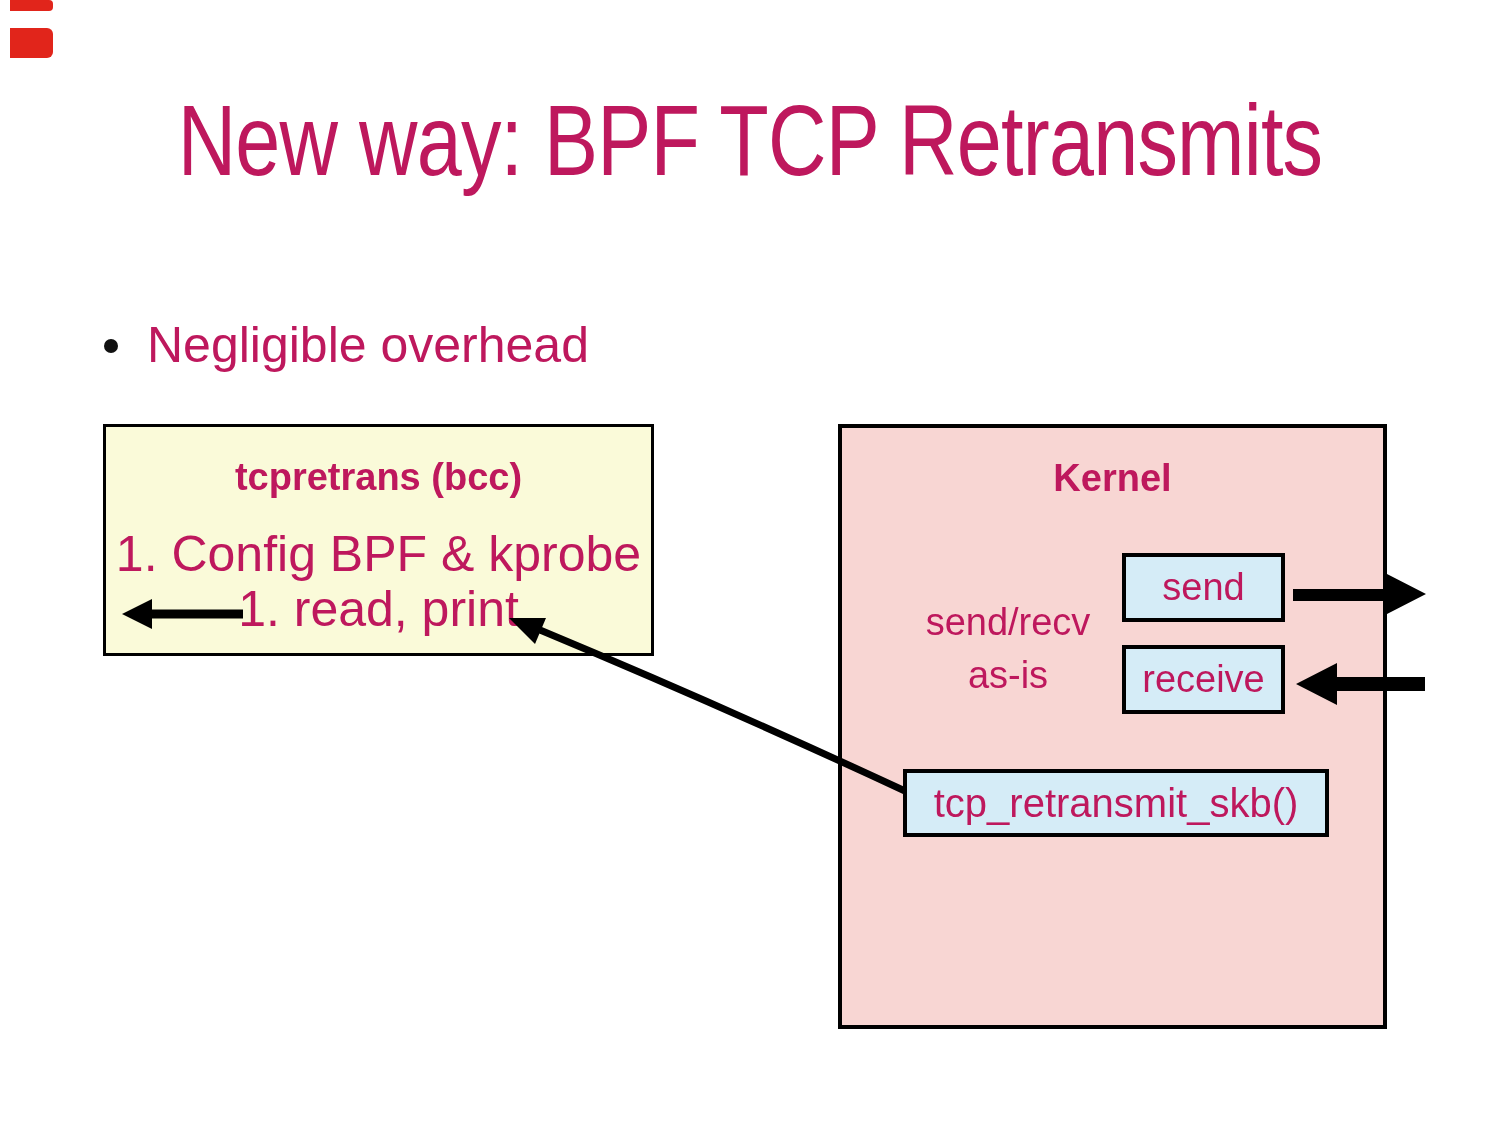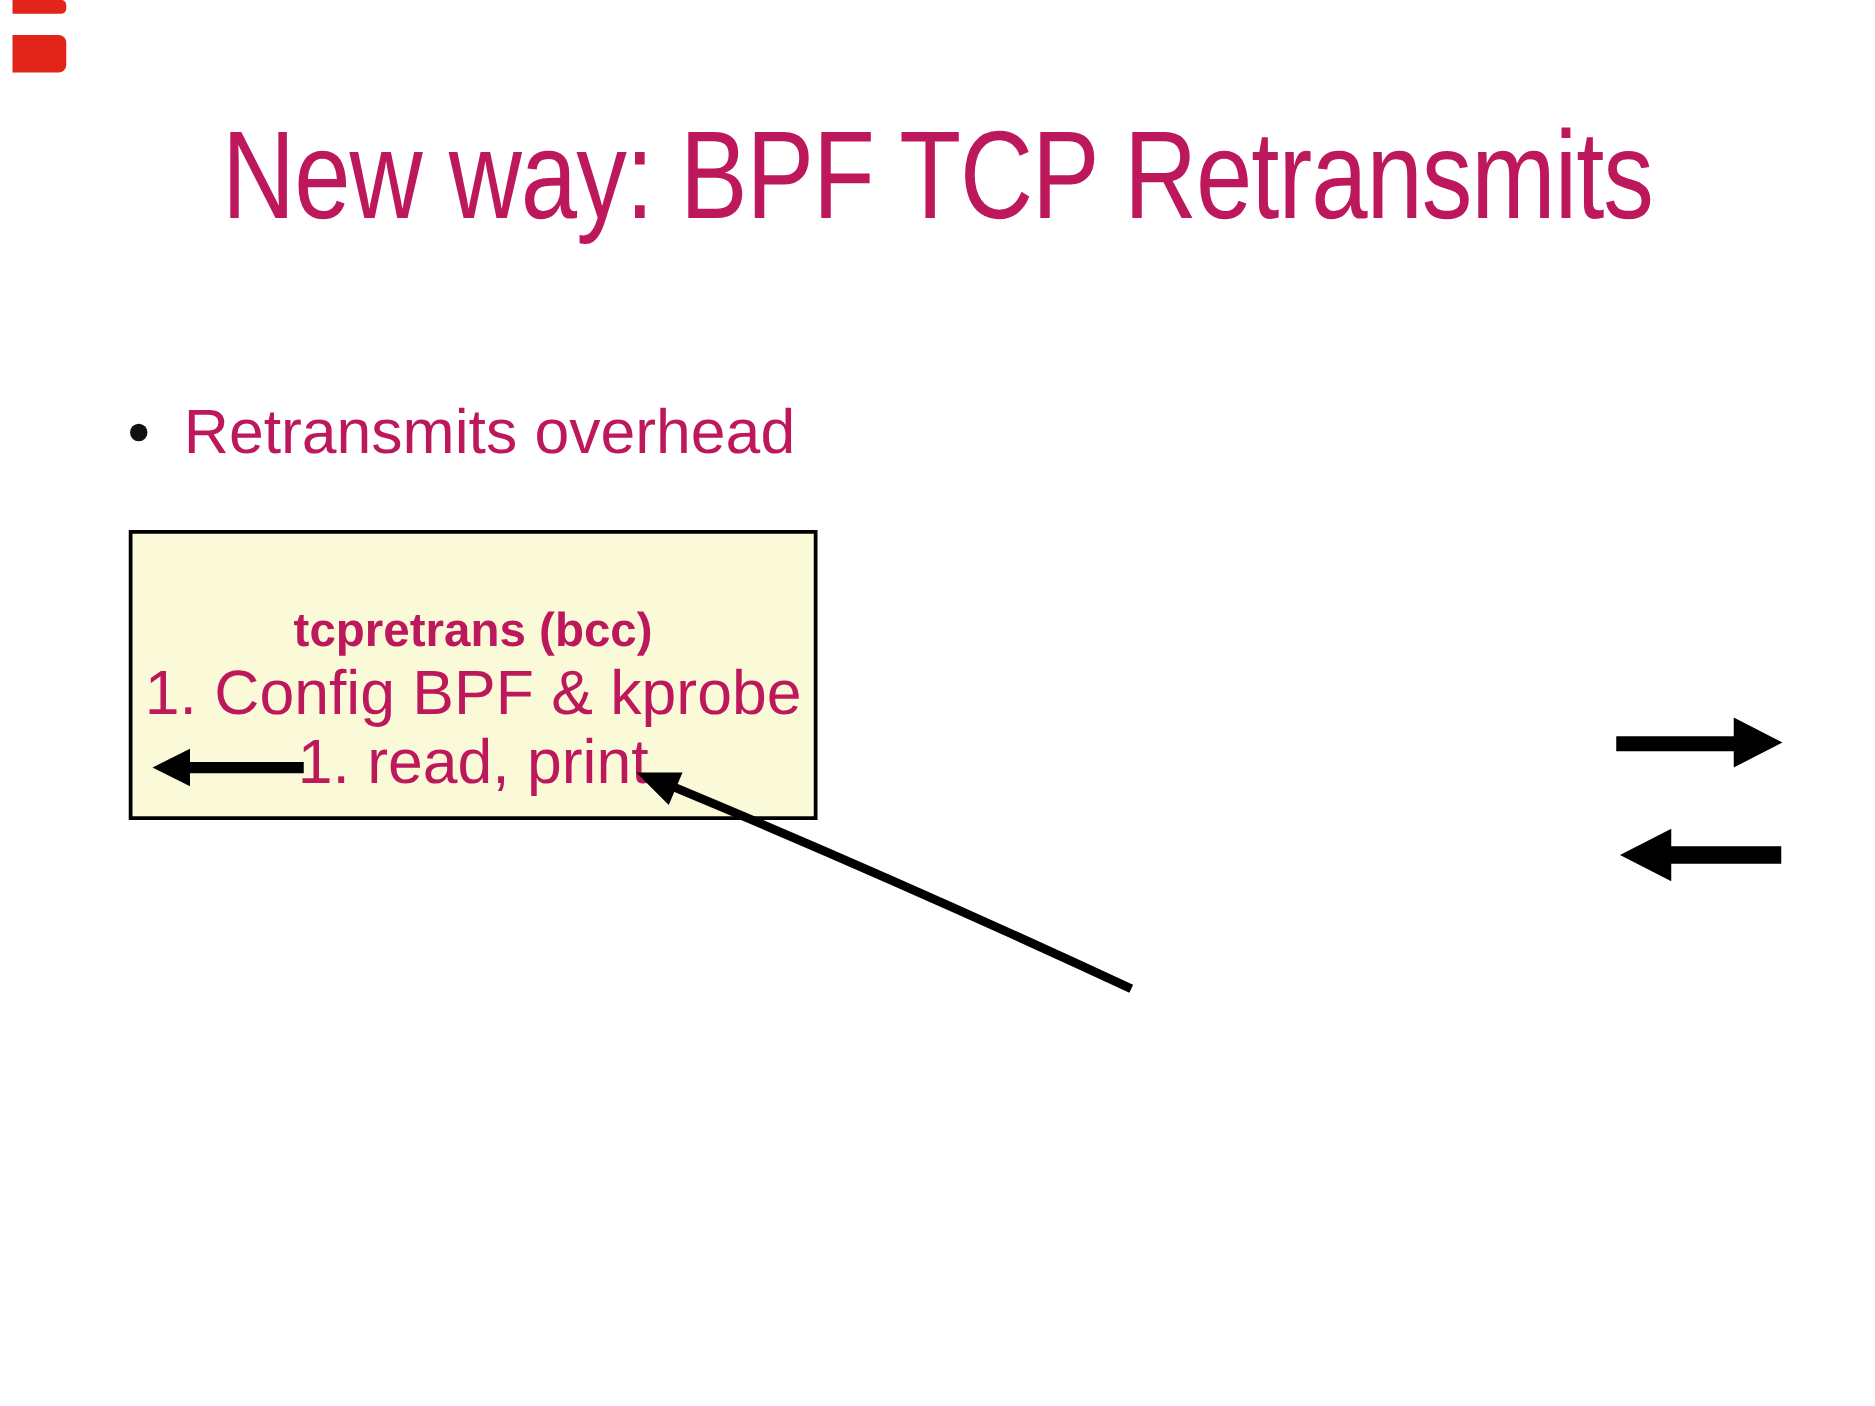--- a/index.html
+++ b/index.html
@@ -26,21 +26,21 @@
     border-radius:50%; background:#111;
   }
   .bullet .btxt { font-size:50px; line-height:56px; display:inline-block; }
 
   .box { position:absolute; border:3px solid #000; }
   .tool-box  { left:103px; top:424px; width:551px; height:232px; background:#FAFAD9; }
   .kernel-box{ left:838px; top:424px; width:549px; height:605px; background:#F8D6D3; border-width:4px; }
 
   .tool-title, .kernel-title {
     position:absolute; left:0; width:100%; text-align:center;
-    font-weight:bold; font-size:38px; line-height:40px; white-space:nowrap;margin-top:28px;
+    font-weight:bold; font-size:38px; line-height:40px; white-space:nowrap;
   }
   .tool-title { top:30px; }
   .kernel-title { top:30px; }
   .tool-step {
     position:absolute; left:0; width:100%; text-align:center;
     font-size:50px; line-height:42px; white-space:nowrap;
   }
   .tool-step.s1 { top:106px; }
   .tool-step.s2 { top:161px; }
 
@@ -64,29 +64,39 @@
 
 <div class="slide">
 
   <div class="corner-mark m1"></div>
   <div class="corner-mark m2"></div>
 
   <div class="slide-title">New way: BPF TCP Retransmits</div>
 
   <div class="bullet b2">
     <span class="dot"></span>
-    <span class="btxt">Retransmits overhead</span>
+    <span class="btxt">Negligible overhead</span>
   </div>
 
   <div class="box tool-box">
     <div class="tool-title">tcpretrans (bcc)</div>
     <div class="tool-step s1">1. Config BPF &amp; kprobe</div>
     <div class="tool-step s2">1. read, print</div>
   </div>
 
+  <div class="box kernel-box">
+    <div class="kernel-title">Kernel</div>
+    <div class="side-label">
+      <div>send/recv</div>
+      <div>as-is</div>
+    </div>
+    <div class="inner-box send-box">send</div>
+    <div class="inner-box receive-box">receive</div>
+    <div class="inner-box tcp-box">tcp_retransmit_skb()</div>
+  </div>
 
   <svg class="arrow-layer" viewBox="0 0 1500 1125" xmlns="http://www.w3.org/2000/svg">
 
     <g>
       <line x1="243" y1="614" x2="150" y2="614" stroke="#000" stroke-width="9"></line>
       <polygon points="122,614 152,599 152,629" fill="#000"></polygon>
     </g>
 
     <g>
       <path d="M 905 791 Q 720 705 540 630" stroke="#000" stroke-width="7" fill="none"></path>

